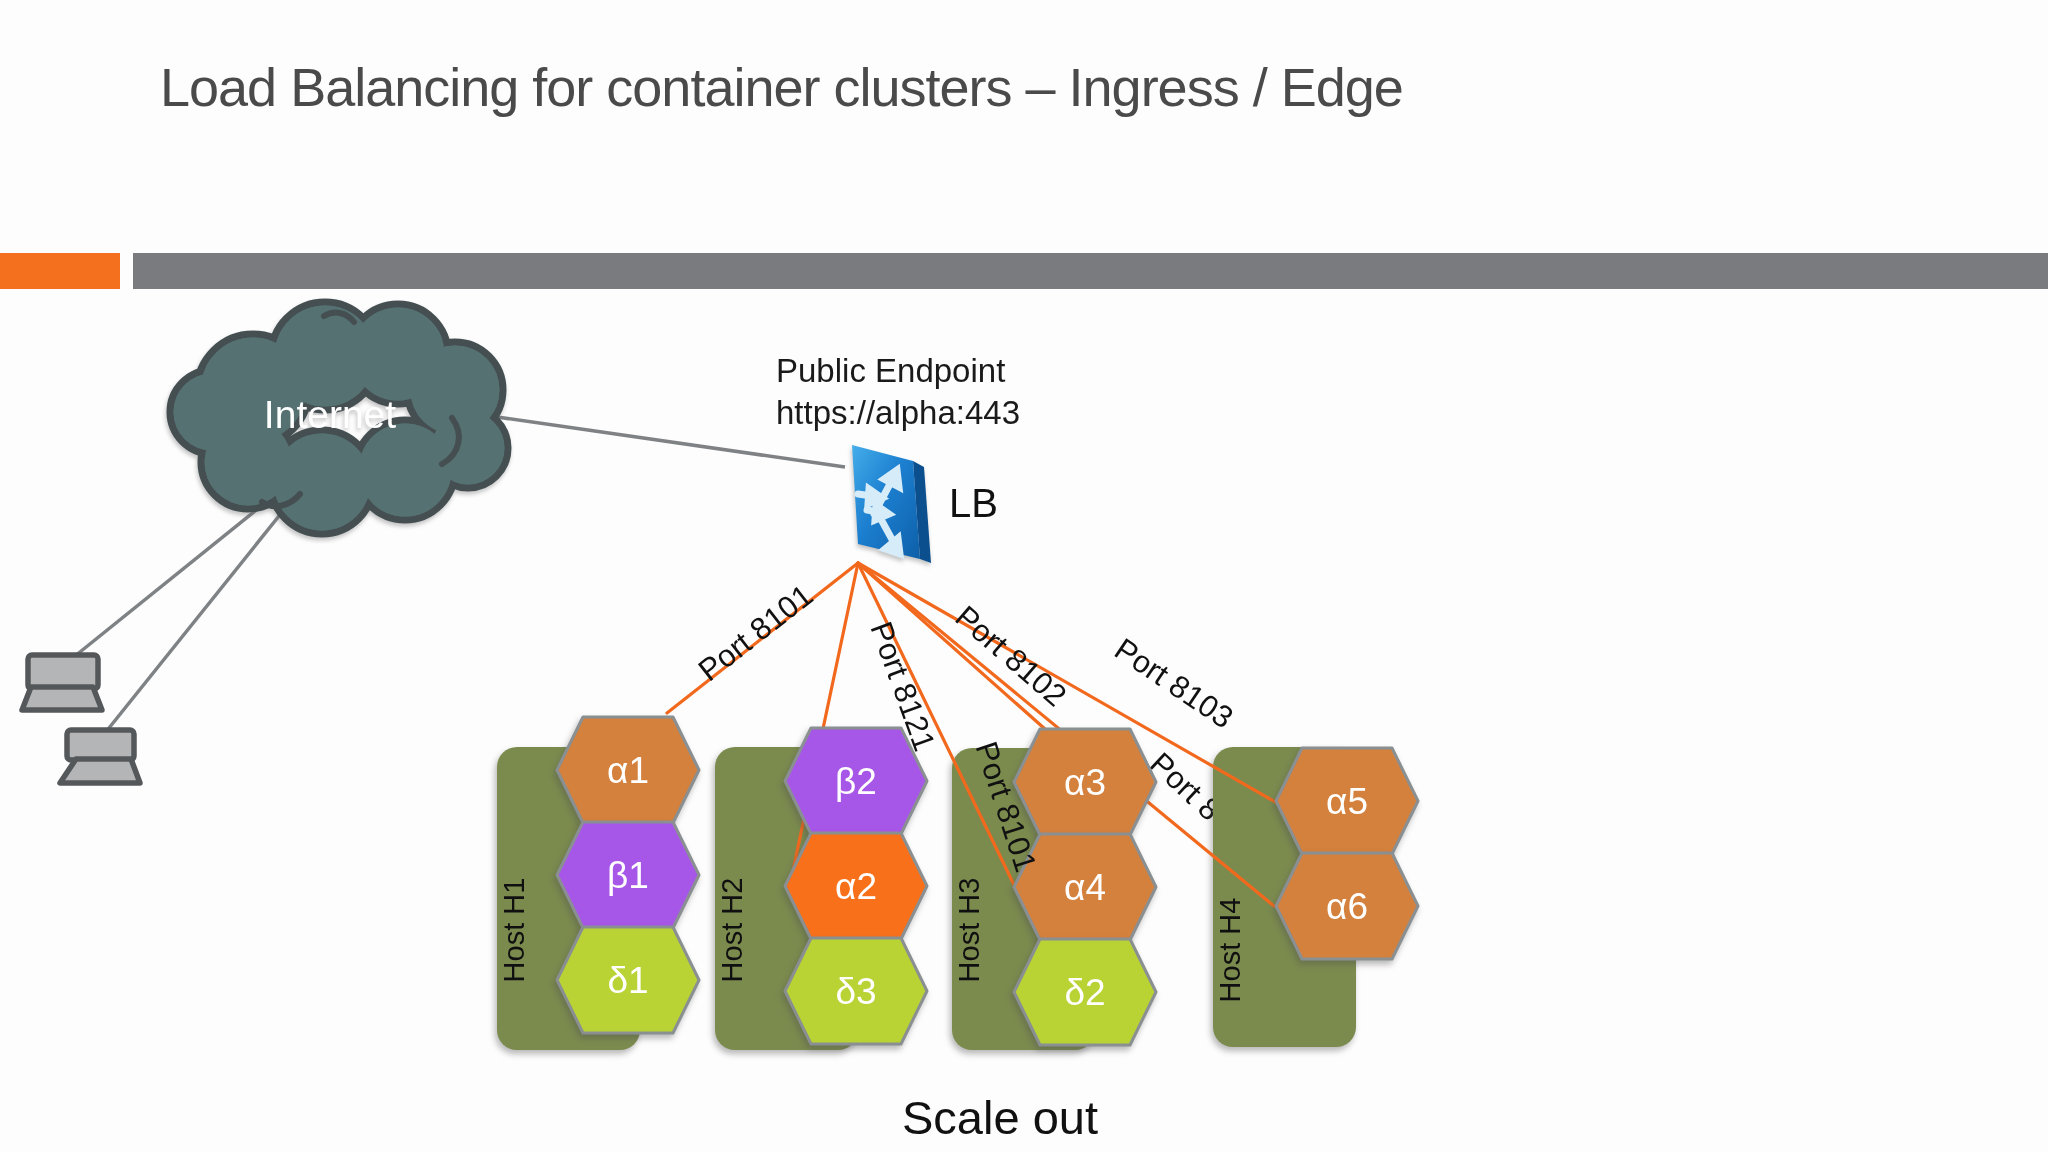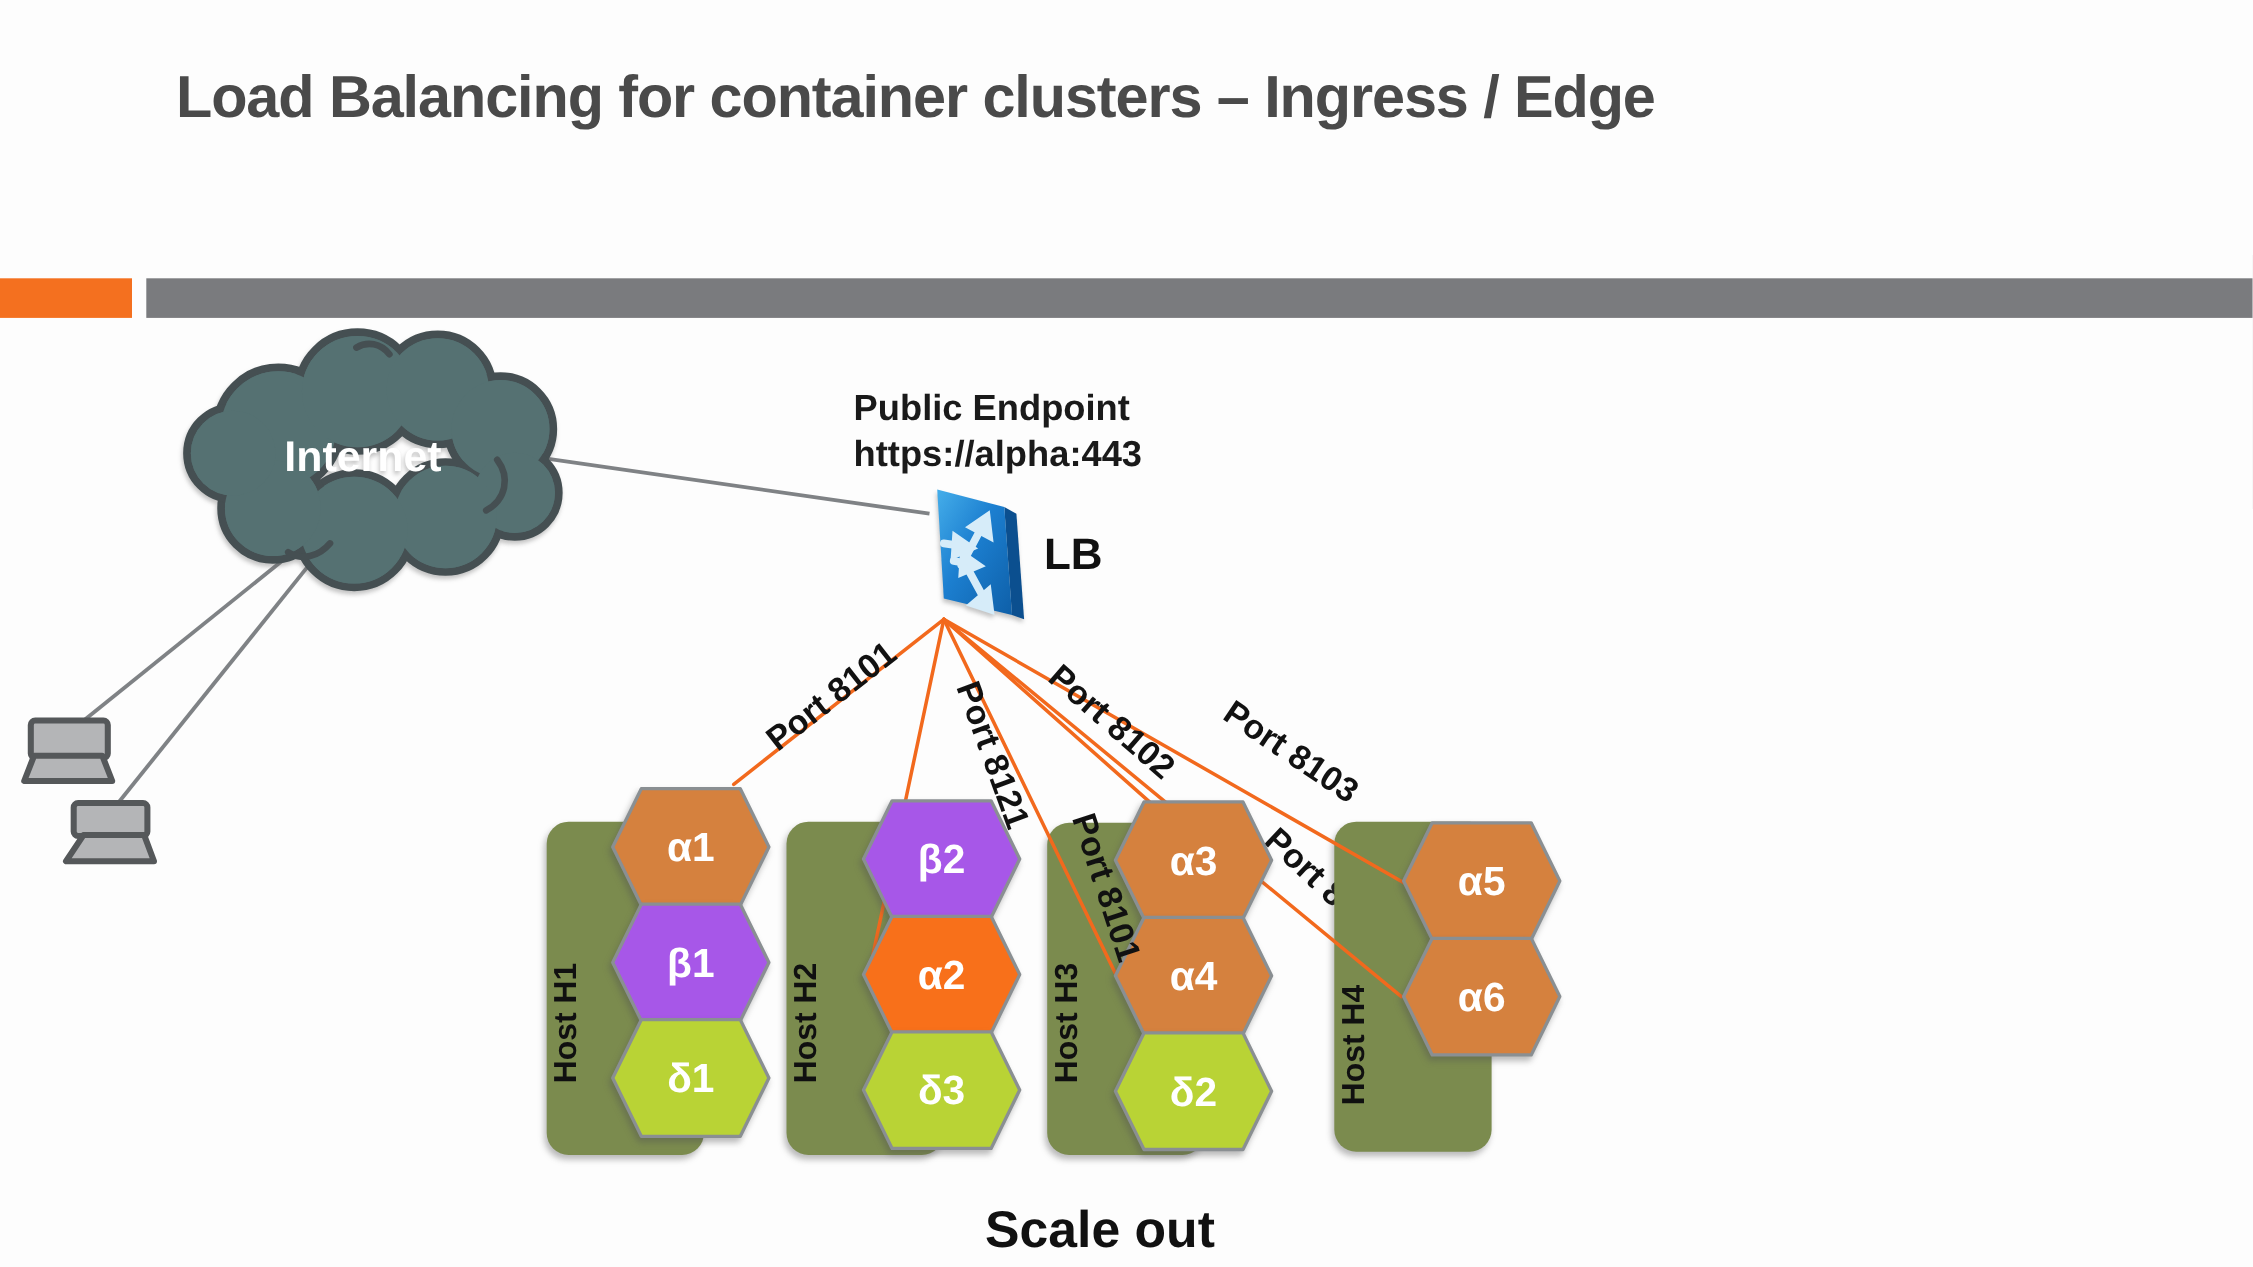--- a/index.html
+++ b/index.html
@@ -2,21 +2,20 @@
 <html><head>
 <meta charset="utf-8">
 <style>
   html,body{margin:0;padding:0;background:#e8e8e8;}
   .slide{
     position:relative;
     width:2048px;height:1152px;
     background:#fdfdfd;
     font-family:"Liberation Sans", sans-serif;
     overflow:hidden;
-    font-weight:bold;
   }
   svg{display:block;}
   text{font-family:"Liberation Sans", sans-serif;}
   .title-text{font-size:54px;fill:#4a4a4a;letter-spacing:-1px;}
   .cloud-label{font-size:39px;fill:#ffffff;}
   .endpoint-text{font-size:33px;fill:#1a1a1a;}
   .lb-label{font-size:40px;fill:#111111;}
   .port-label{font-size:31px;fill:#111111;}
   .host-label{font-size:29px;fill:#101010;}
   .hex-label{font-size:37px;fill:#ffffff;}

